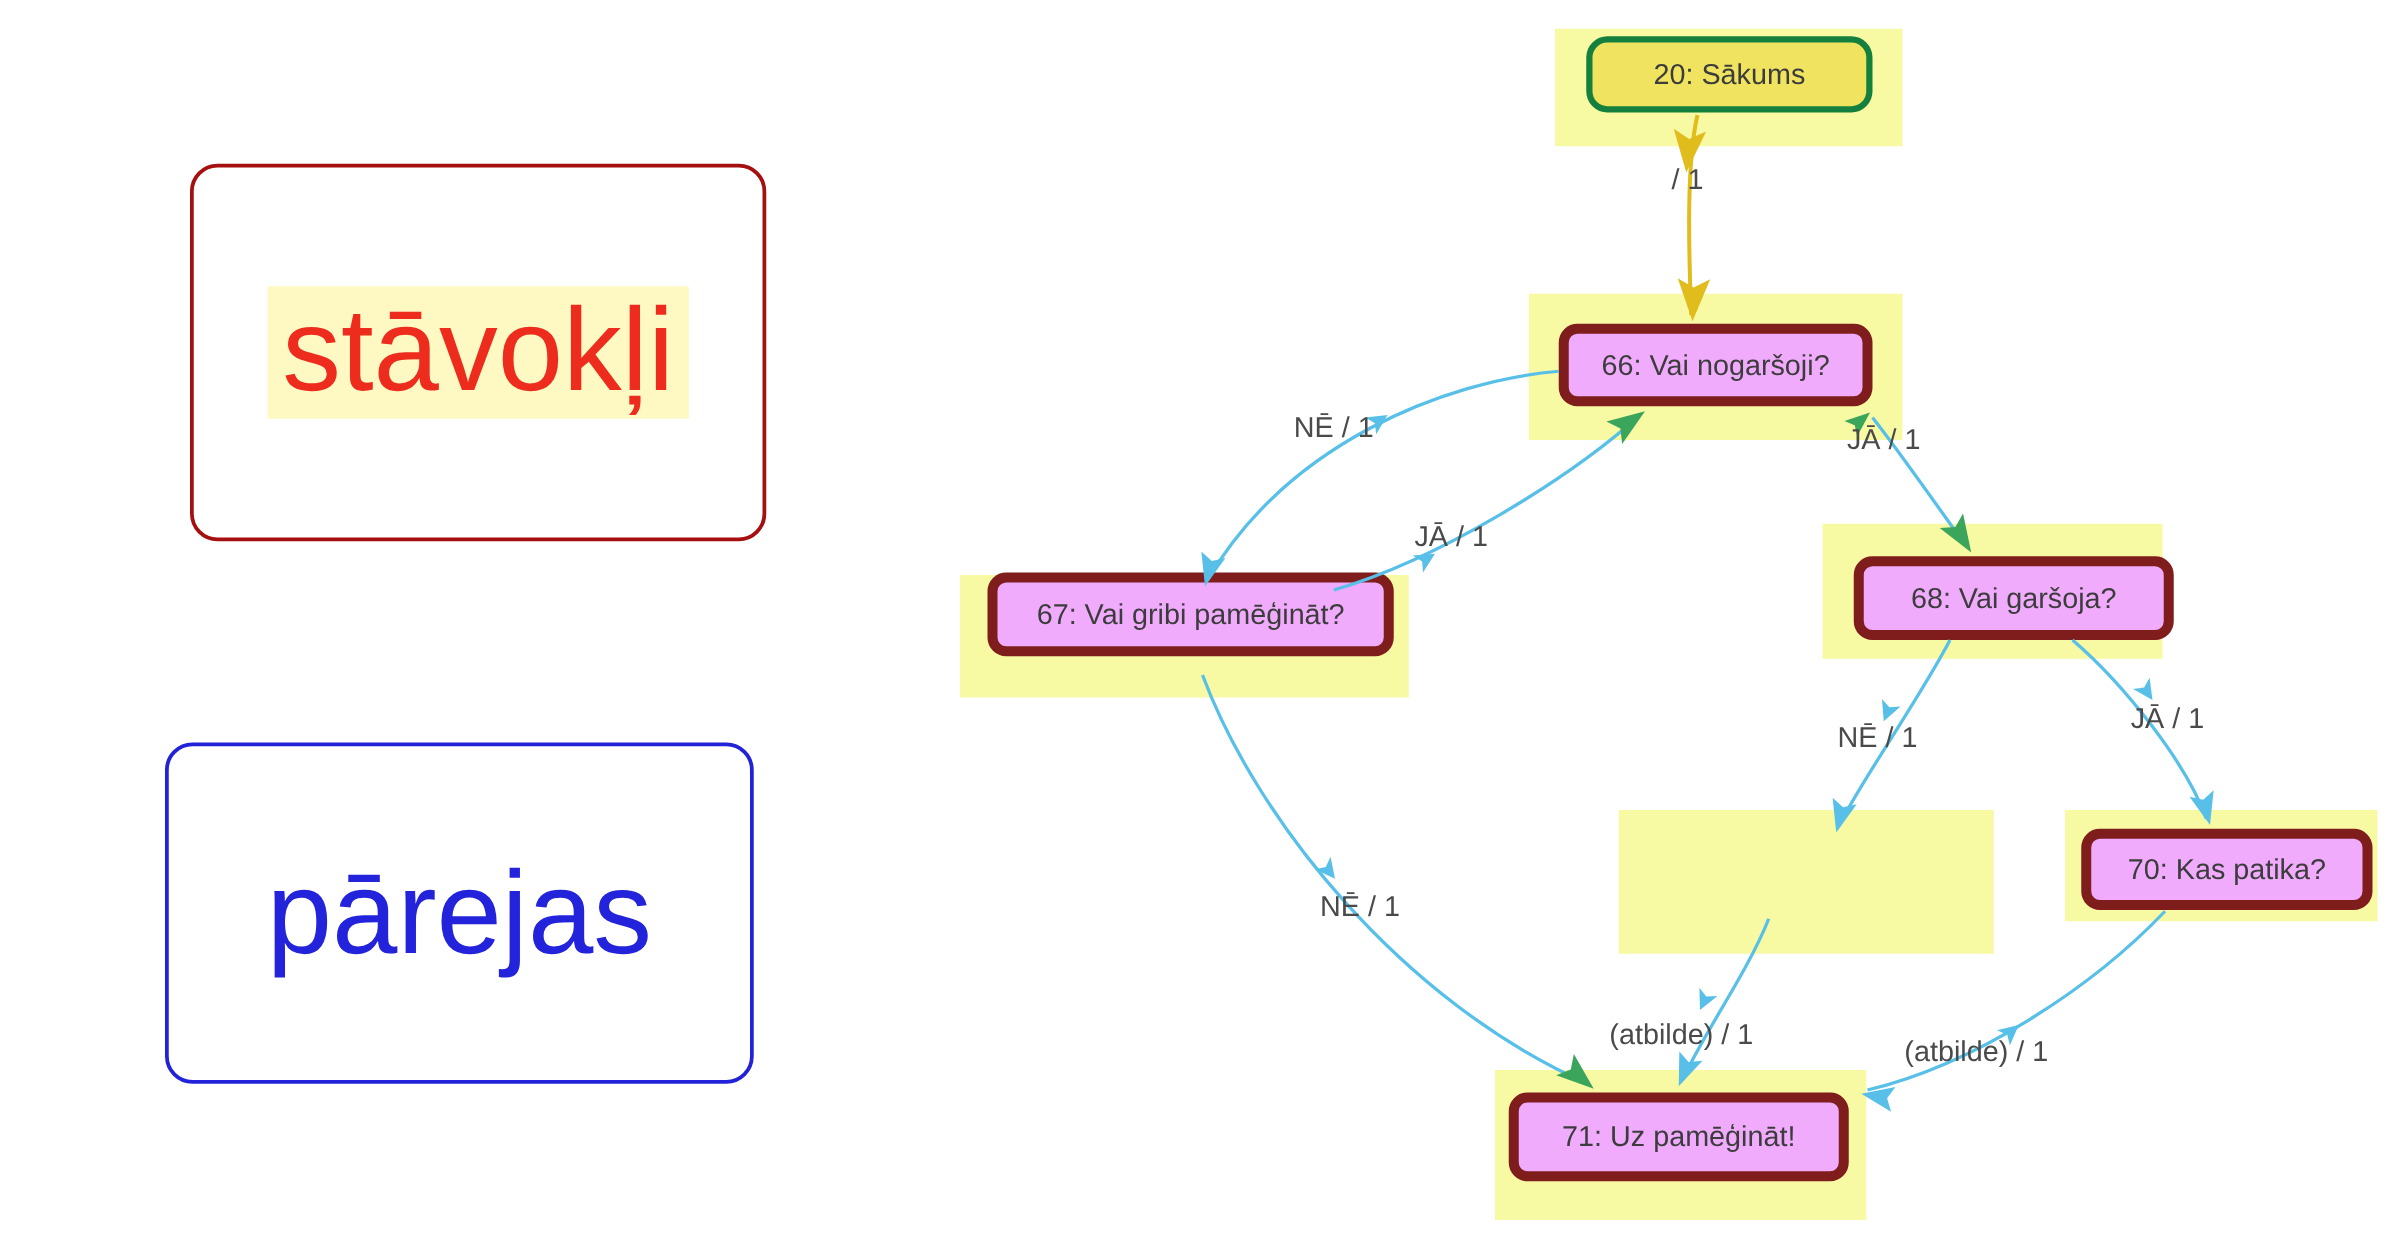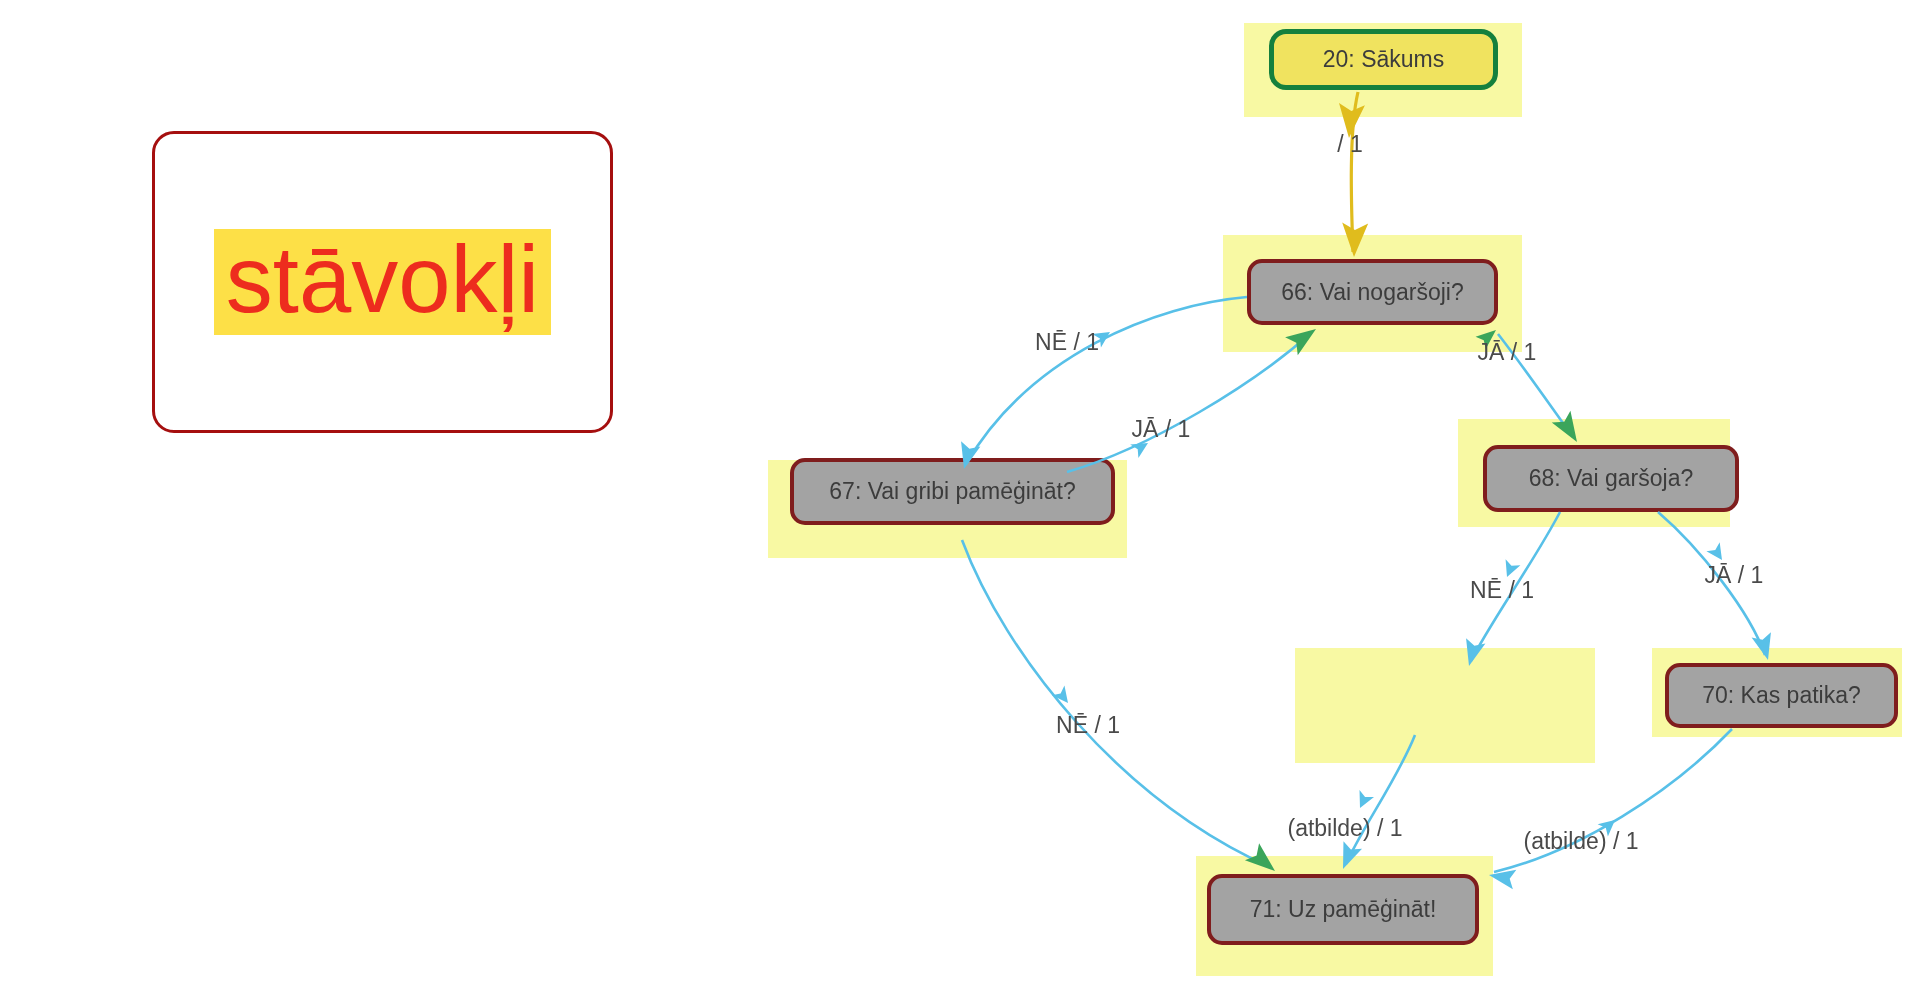--- a/index.html
+++ b/index.html
@@ -9,51 +9,54 @@
     font-family:"Liberation Sans", sans-serif;
   }
   
   .legend-box {
     position:absolute; display:flex; align-items:center; justify-content:center;
     background:#ffffff; border-radius:22px; box-sizing:border-box;
   }
   .legend-box.states { left:152px; top:131px; width:461px; height:302px; border:3px solid #a50f0f; }
   .legend-box.transitions { left:132px; top:594px; width:471px; height:273px; border:3px solid #2222d8; }
   .legend-word { font-size:94px; line-height:1.05; white-space:nowrap; }
-  .legend-word.states-word { color:#ed2c1e; background:#fde047; padding:2px 12px 6px 12px; }
+  .legend-word.states-word { color:#ed2c1e; background:#fef9c3; padding:2px 12px 6px 12px; }
   .legend-word.transitions-word { color:#2323dc; }
 
   
   .hl { position:absolute; background:#f8f9a3; z-index:1; }
 
   
   .node {
     position:absolute; z-index:3; box-sizing:border-box;
     display:flex; align-items:center; justify-content:center;
     border-radius:15px; font-size:23px; color:#3c3c3c; white-space:nowrap;
-    background:#a3a3a3; border:4px solid #7f1d1d;
+    background:#f0abfc; border:8px solid #7f1d1d;
   }
   .node.start { background:#f0e35f; border:5px solid #15803d; border-radius:17px; }
 
   
   svg.edges { position:absolute; left:0; top:0; z-index:4; pointer-events:none; }
 
   
   .edge-label {
     position:absolute; z-index:5; transform:translate(-50%,-50%);
     font-size:23px; color:#4a4a4a; white-space:nowrap;
   }
 </style>
 </head>
 <body>
 
 <div class="stage">
 
   <div class="legend-box states">
     <span class="legend-word states-word">stāvokļi</span>
+  </div>
+  <div class="legend-box transitions">
+    <span class="legend-word transitions-word">pārejas</span>
   </div>
 
   <div class="hl" style="left:1244px;top:23px;width:278px;height:94px"></div>
   <div class="hl" style="left:1223px;top:235px;width:299px;height:117px"></div>
   <div class="hl" style="left:768px;top:460px;width:359px;height:98px"></div>
   <div class="hl" style="left:1458px;top:419px;width:272px;height:108px"></div>
   <div class="hl" style="left:1295px;top:648px;width:300px;height:115px"></div>
   <div class="hl" style="left:1652px;top:648px;width:250px;height:89px"></div>
   <div class="hl" style="left:1196px;top:856px;width:297px;height:120px"></div>
 

